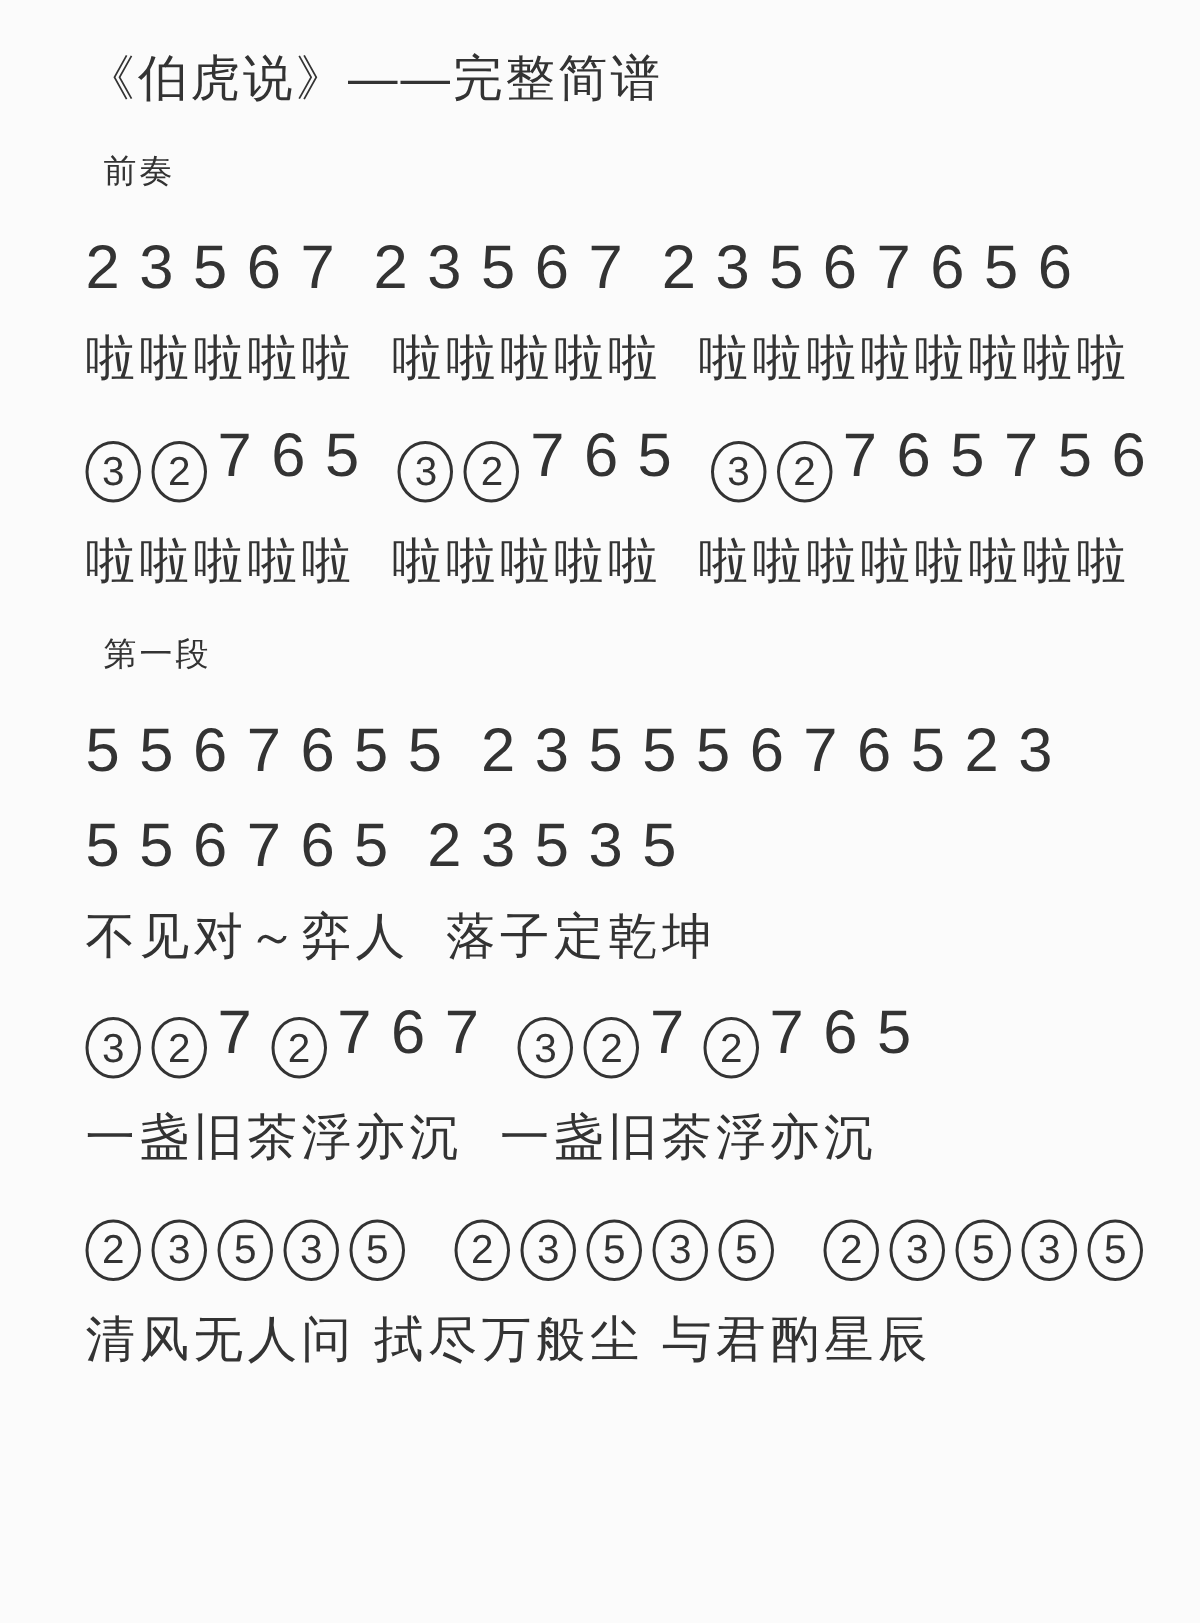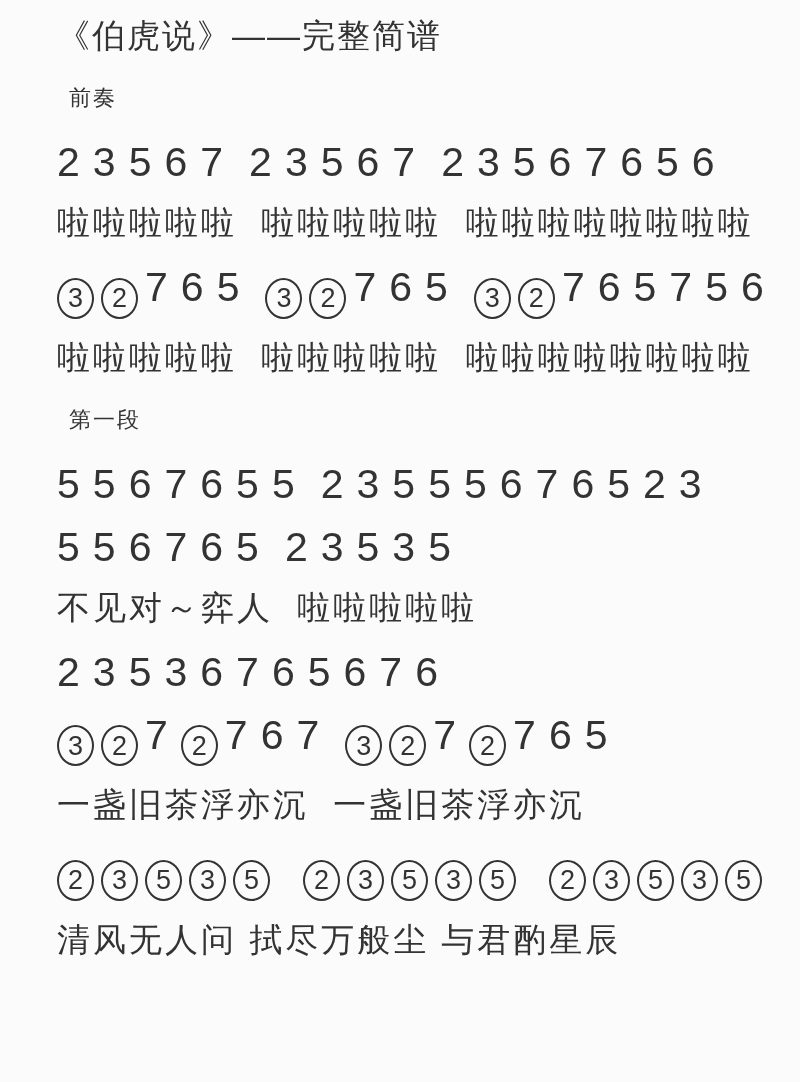--- a/index.html
+++ b/index.html
@@ -4,21 +4,21 @@
 <style>
   html, body {
     margin: 0;
     padding: 0;
     background: #fbfbfb;
   }
   .page {
     width: 800px;
     height: 1082px;
     box-sizing: border-box;
-    padding: 16px 30px 10px 57px;
+    padding: 32px 30px 10px 57px;
     background: #fbfbfb;
     color: #333333;
     font-family: "Liberation Sans", "DejaVu Sans", sans-serif;
     overflow: hidden;
   }
   .title {
     font-size: 33px;
     line-height: 40px;
     letter-spacing: 2px;
     margin-bottom: 22px;
@@ -77,19 +77,18 @@
 <div class="page">
   <div class="title">《伯虎说》——完整简谱</div>
   <div class="heading">前奏</div>
   <div class="notes"><span class="ngroup"><span class="tok">2</span><span class="tok">3</span><span class="tok">5</span><span class="tok">6</span><span class="tok">7</span></span><span class="ngroup"><span class="tok">2</span><span class="tok">3</span><span class="tok">5</span><span class="tok">6</span><span class="tok">7</span></span><span class="ngroup"><span class="tok">2</span><span class="tok">3</span><span class="tok">5</span><span class="tok">6</span><span class="tok">7</span><span class="tok">6</span><span class="tok">5</span><span class="tok">6</span></span></div>
   <div class="lyrics">啦啦啦啦啦  啦啦啦啦啦  啦啦啦啦啦啦啦啦</div>
   <div class="notes"><span class="ngroup"><span class="tok circ">3</span><span class="tok circ">2</span><span class="tok">7</span><span class="tok">6</span><span class="tok">5</span></span><span class="ngroup"><span class="tok circ">3</span><span class="tok circ">2</span><span class="tok">7</span><span class="tok">6</span><span class="tok">5</span></span><span class="ngroup"><span class="tok circ">3</span><span class="tok circ">2</span><span class="tok">7</span><span class="tok">6</span><span class="tok">5</span><span class="tok">7</span><span class="tok">5</span><span class="tok">6</span></span></div>
   <div class="lyrics">啦啦啦啦啦  啦啦啦啦啦  啦啦啦啦啦啦啦啦</div>
   <div class="heading">第一段</div>
   <div class="notes"><span class="ngroup"><span class="tok">5</span><span class="tok">5</span><span class="tok">6</span><span class="tok">7</span><span class="tok">6</span><span class="tok">5</span><span class="tok">5</span></span><span class="ngroup"><span class="tok">2</span><span class="tok">3</span><span class="tok">5</span><span class="tok">5</span><span class="tok">5</span><span class="tok">6</span><span class="tok">7</span><span class="tok">6</span><span class="tok">5</span><span class="tok">2</span><span class="tok">3</span></span></div>
   <div class="notes"><span class="ngroup"><span class="tok">5</span><span class="tok">5</span><span class="tok">6</span><span class="tok">7</span><span class="tok">6</span><span class="tok">5</span></span><span class="ngroup"><span class="tok">2</span><span class="tok">3</span><span class="tok">5</span><span class="tok">3</span><span class="tok">5</span></span></div>
-  <div class="lyrics">不见对～弈人  啦啦啦啦啦</div>
-  <div class="notes"><span class="ngroup"><span class="tok">2</span><span class="tok">3</span><span class="tok">5</span><span class="tok">3</span><span class="tok">6</span><span class="tok">7</span><span class="tok">6</span><span class="tok">5</span><span class="tok">6</span><span class="tok">7</span><span class="tok">6</span></span></div>
+  <div class="lyrics">不见对～弈人  落子定乾坤</div>
   <div class="notes"><span class="ngroup"><span class="tok circ">3</span><span class="tok circ">2</span><span class="tok">7</span><span class="tok circ">2</span><span class="tok">7</span><span class="tok">6</span><span class="tok">7</span></span><span class="ngroup"><span class="tok circ">3</span><span class="tok circ">2</span><span class="tok">7</span><span class="tok circ">2</span><span class="tok">7</span><span class="tok">6</span><span class="tok">5</span></span></div>
   <div class="lyrics">一盏旧茶浮亦沉  一盏旧茶浮亦沉</div>
   <div class="notes"><span class="ngroup"><span class="tok circ">2</span><span class="tok circ">3</span><span class="tok circ">5</span><span class="tok circ">3</span><span class="tok circ">5</span></span><span class="ngroup"><span class="tok circ">2</span><span class="tok circ">3</span><span class="tok circ">5</span><span class="tok circ">3</span><span class="tok circ">5</span></span><span class="ngroup"><span class="tok circ">2</span><span class="tok circ">3</span><span class="tok circ">5</span><span class="tok circ">3</span><span class="tok circ">5</span></span></div>
   <div class="lyrics">清风无人问 拭尽万般尘 与君酌星辰</div>
 </div>
 
 </body></html>

